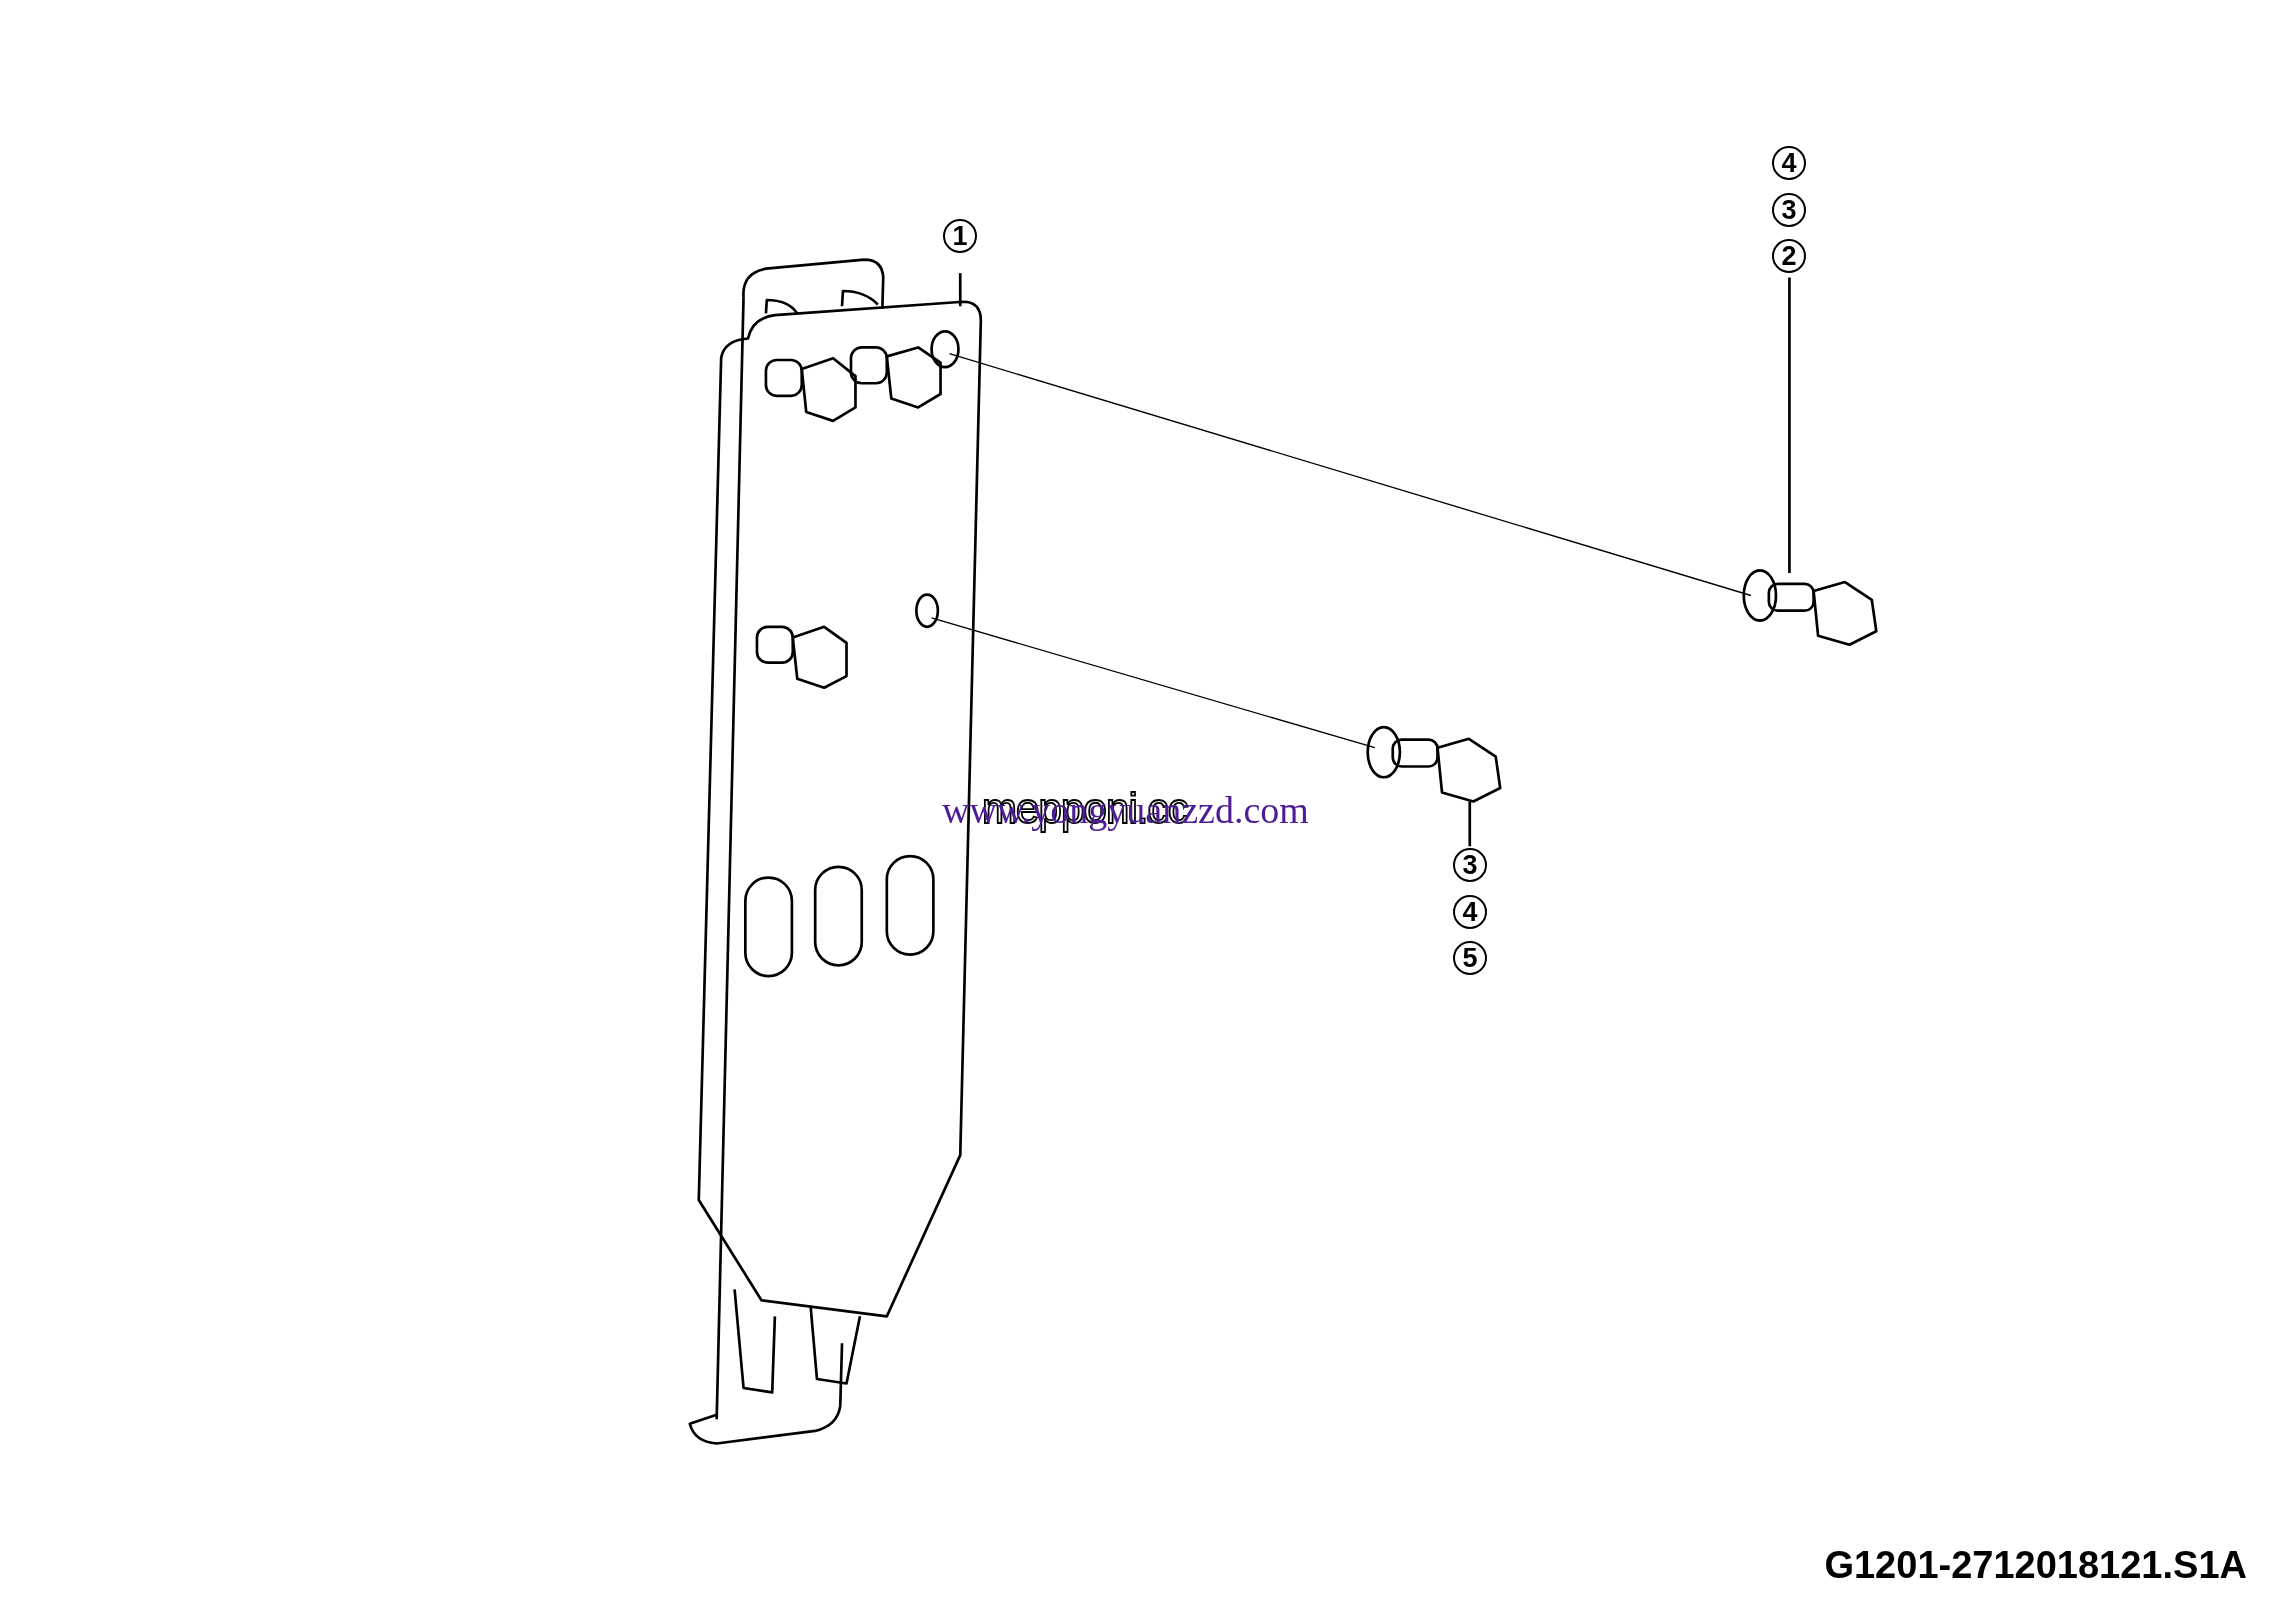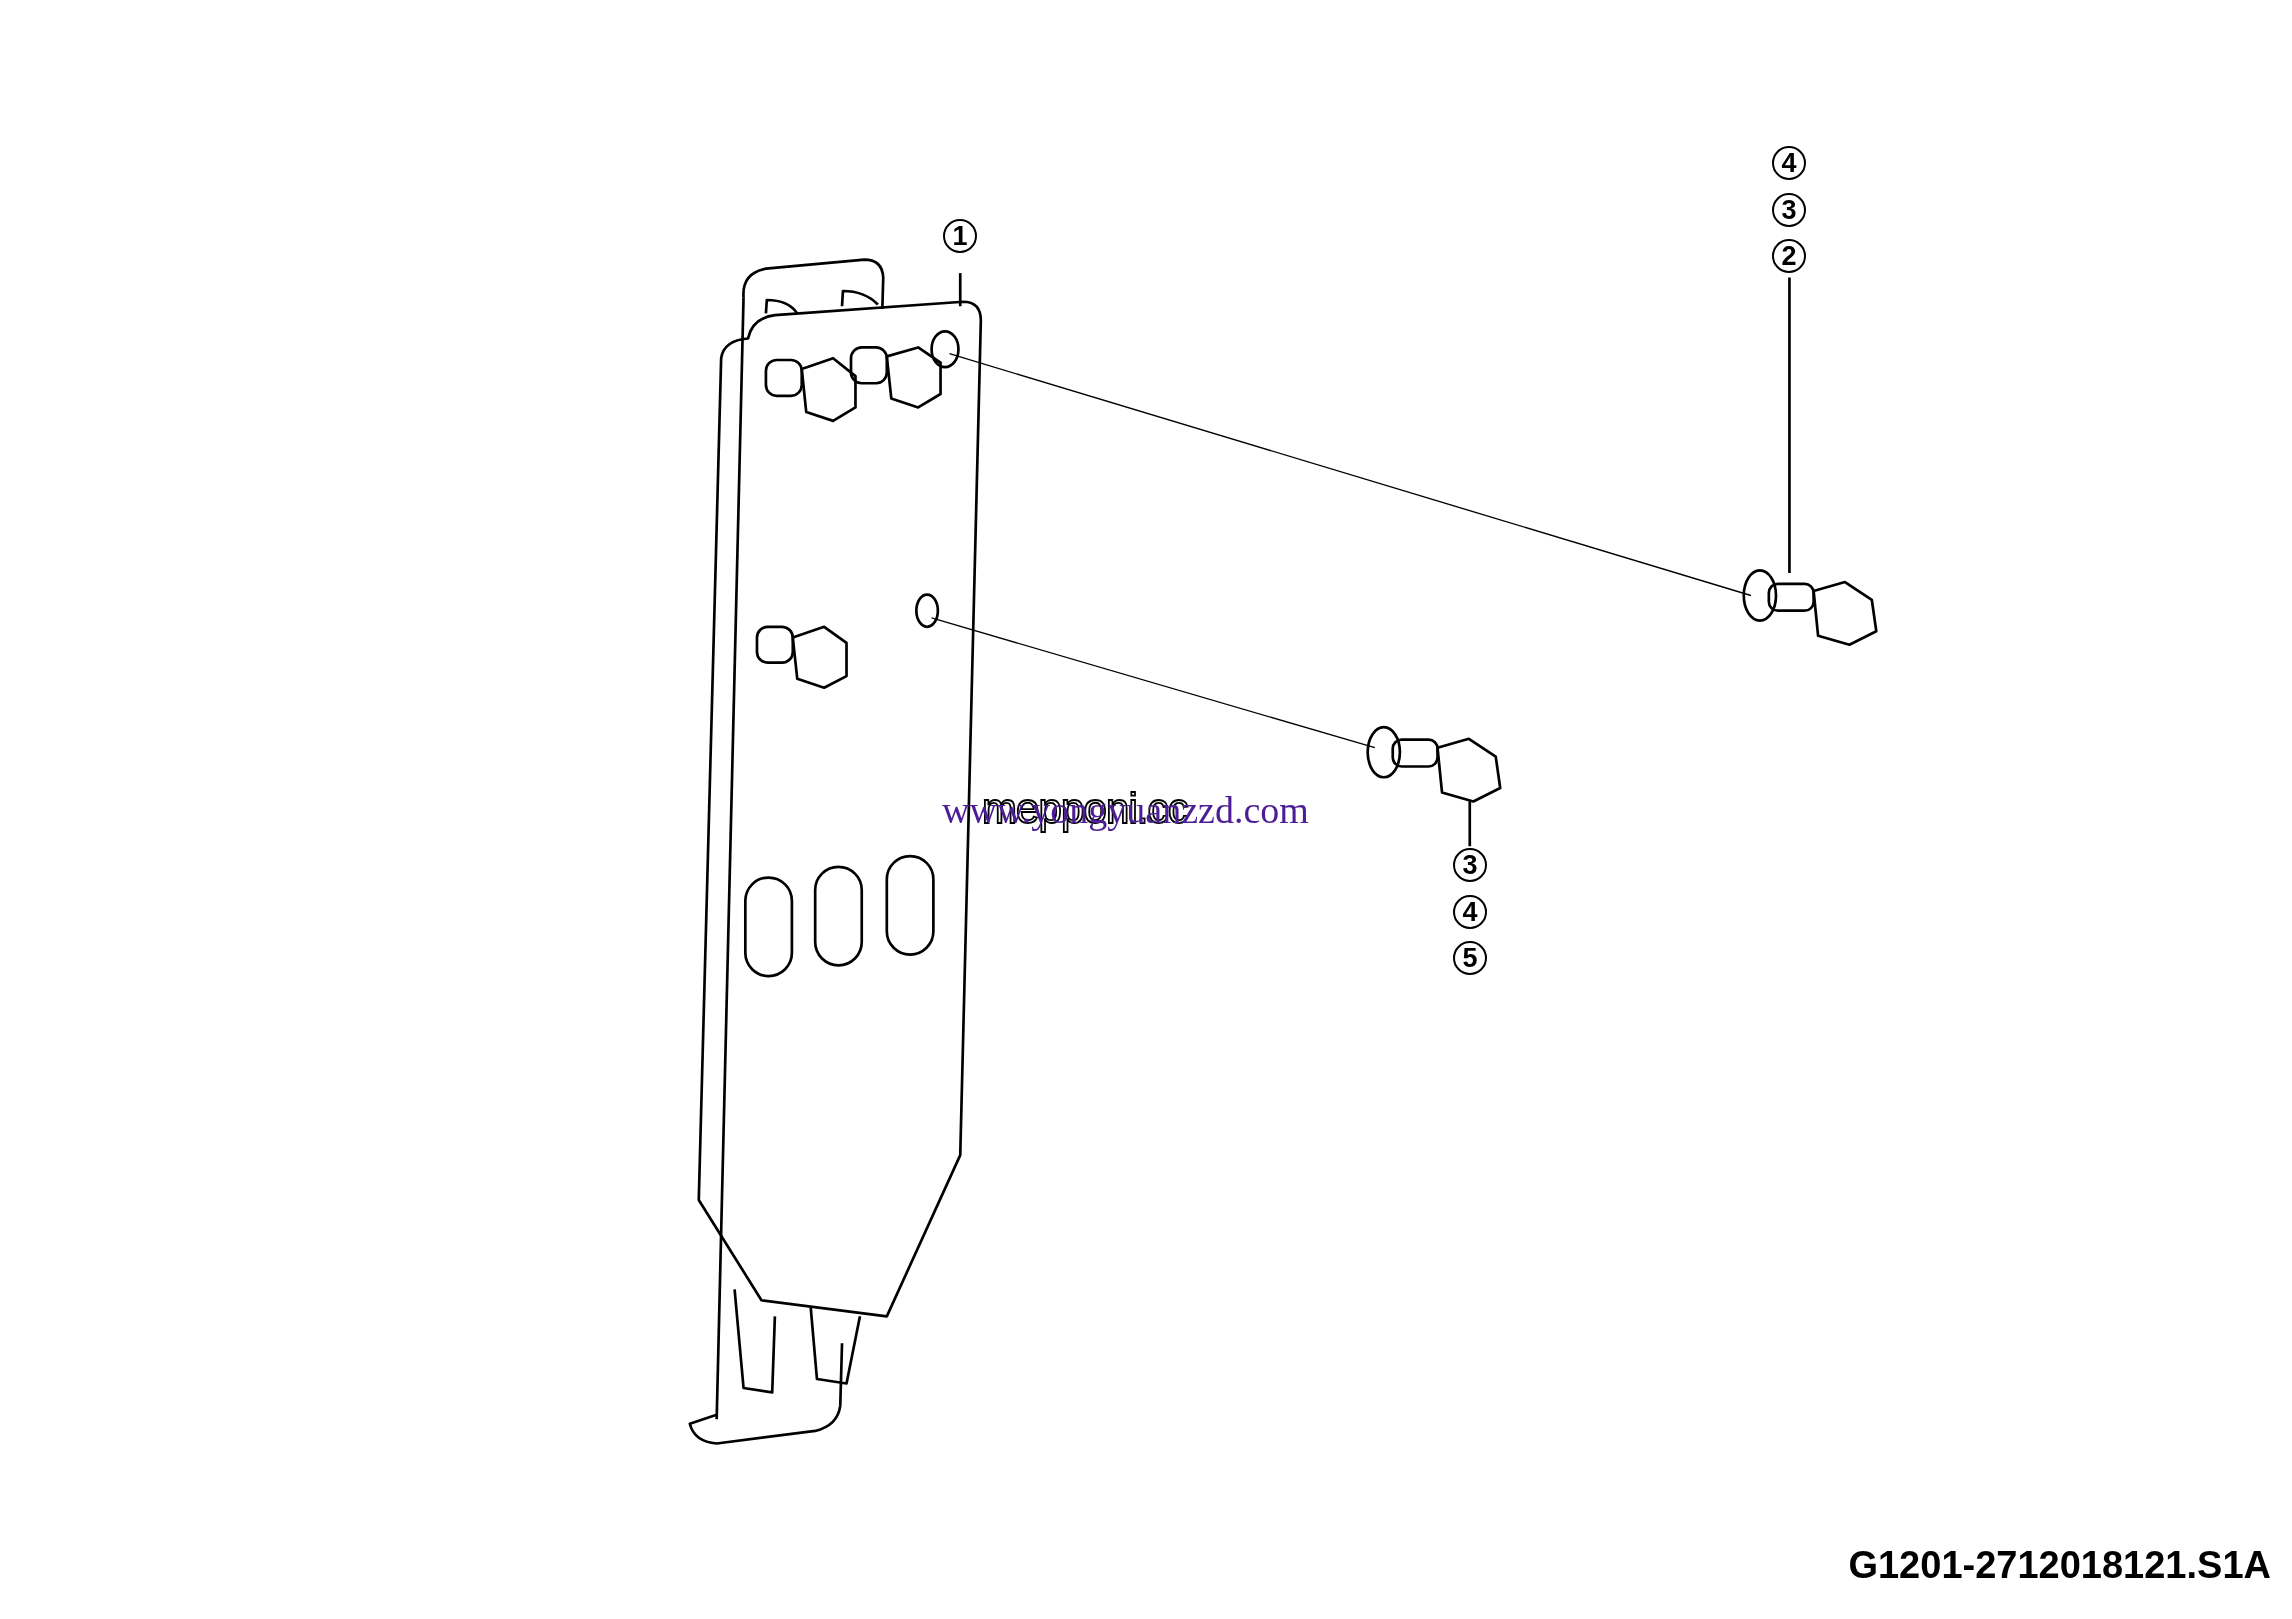--- a/index.html
+++ b/index.html
@@ -8,21 +8,21 @@
   svg.drawing { position:absolute; left:0; top:0; }
   .callout { position:absolute; width:34px; height:34px; border:2.7px solid #000; border-radius:50%;
              background:#fff; display:flex; align-items:center; justify-content:center;
              font-family:"Liberation Sans", sans-serif; font-weight:bold; font-size:27px; color:#000;
              box-sizing:border-box; }
   .wm-blue { position:absolute; left:942px; top:788px; color:#4c1d95; font-size:38px;
              font-family:Liberation Serif, serif; white-space:nowrap;text-align:center; }
   .wm-outline { position:absolute; left:982px; top:788px; font-size:42px; color:#fff;
                 -webkit-text-stroke:1.8px #000; font-family:"Liberation Sans", sans-serif;
                 letter-spacing:-0.9px; white-space:nowrap; line-height:1; }
-  .code { position:absolute; right:22px; bottom:32px; font-weight:bold; font-size:38px; color:#000;
+  .code { position:absolute; right:46px; bottom:32px; font-weight:bold; font-size:38px; color:#000;
           font-family:"Liberation Sans", sans-serif; }
 </style>
 </head>
 <body>
 
 <svg class="drawing" width="2293" height="1619" viewBox="0 0 2560 1808">
   <g fill="none" stroke="#000" stroke-width="3" stroke-linejoin="round">
 
     <path d="M830 332 Q828 305 855 300 L965 290 Q985 290 986 310 L985 345"></path>
     <path d="M800 1580 L770 1590 Q775 1610 800 1612 L910 1598 Q935 1592 938 1570 L940 1500"></path>

